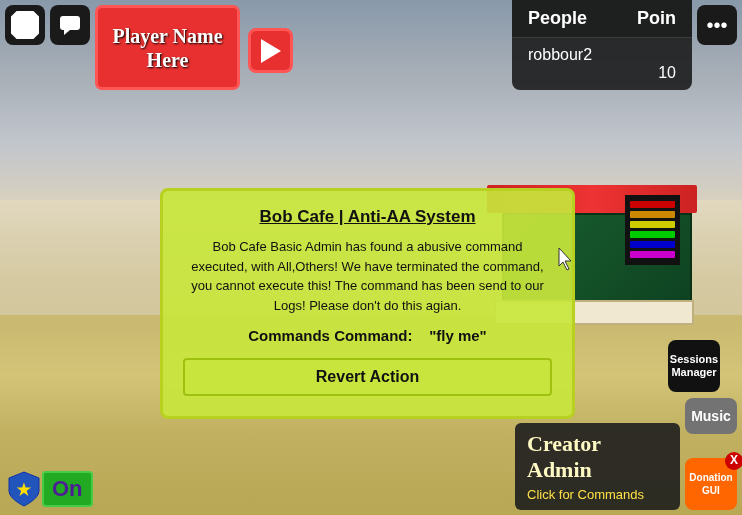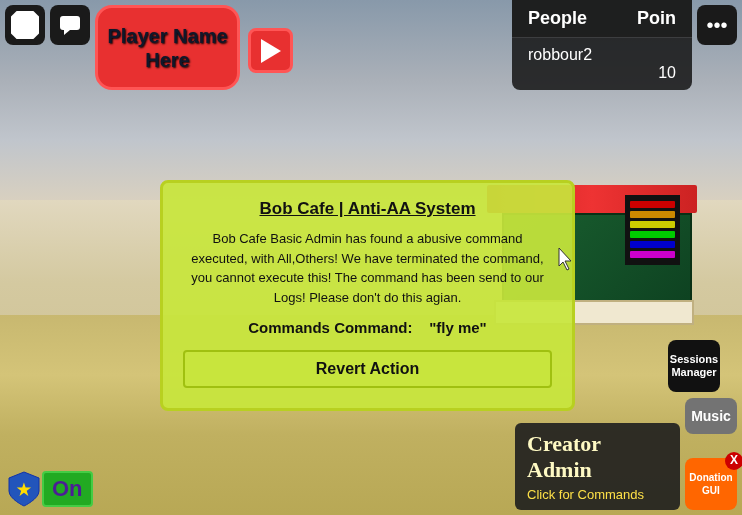--- a/index.html
+++ b/index.html
@@ -78,27 +78,27 @@
       cursor: pointer;
     }
 
     
     .player-name-btn {
       position: absolute;
       top: 5px; left: 95px;
       width: 140px; height: 85px;
       background: #e83030;
       border: 3px solid #ff5555;
-      border-radius: 17px;
+      border-radius: 7px;
       display: flex; align-items: center; justify-content: center;
       text-align: center;
-      color: #0f172a;
+      color: #ffffff;
       font-size: 20px;
       font-weight: bold;
-      font-family: Liberation Sans, sans-serif;
+      font-family: Liberation Serif, serif;
       cursor: pointer;
       pointer-events: all;
       text-shadow: 1px 1px 2px #000;
       line-height: 1.2;
     }
 
     
     .send-btn {
       position: absolute;
       top: 28px; left: 155px;
@@ -168,21 +168,21 @@
       border-top: 1px solid rgba(255,255,255,0.1);
       flex-direction: column;
     }
 
     .leaderboard-name { flex: 1; }
     .leaderboard-score { text-align: right; }
 
     
     .anti-aa-dialog {
       position: absolute;
-      top: 180px;
+      top: 188px;
       left: 160px;
       width: 415px;
       background: rgba(200, 230, 60, 0.92);
       border: 3px solid #b8d020;
       border-radius: 8px;
       padding: 16px 20px 20px;
       pointer-events: all;
     }
 
     .anti-aa-title {

